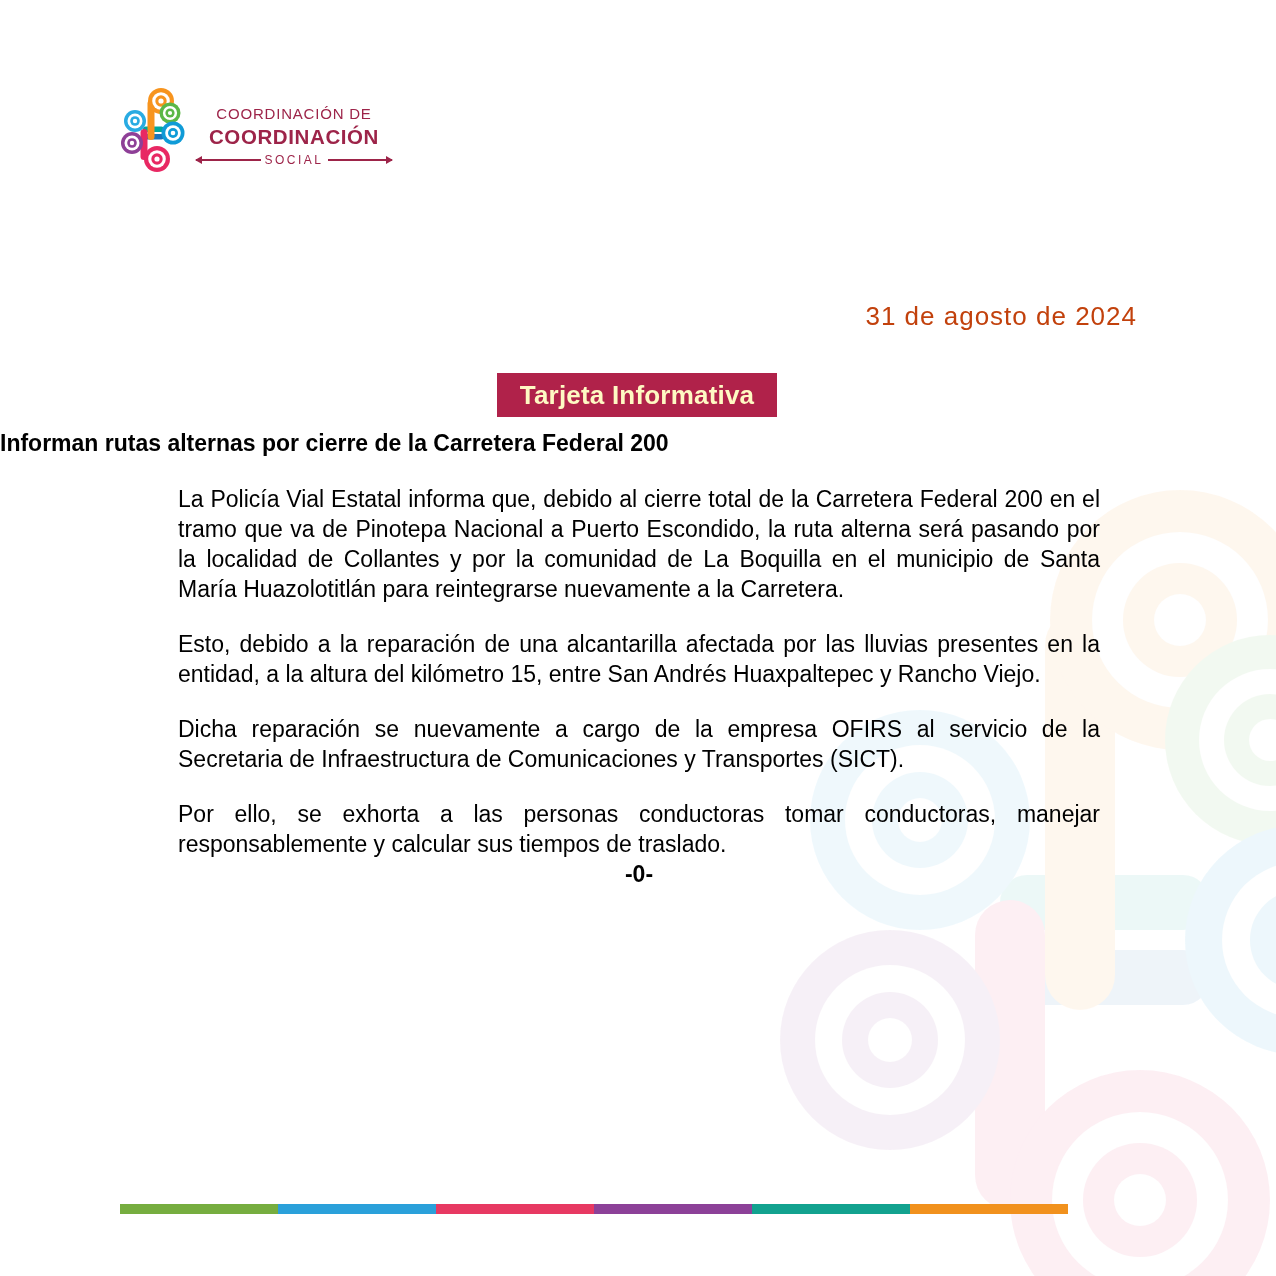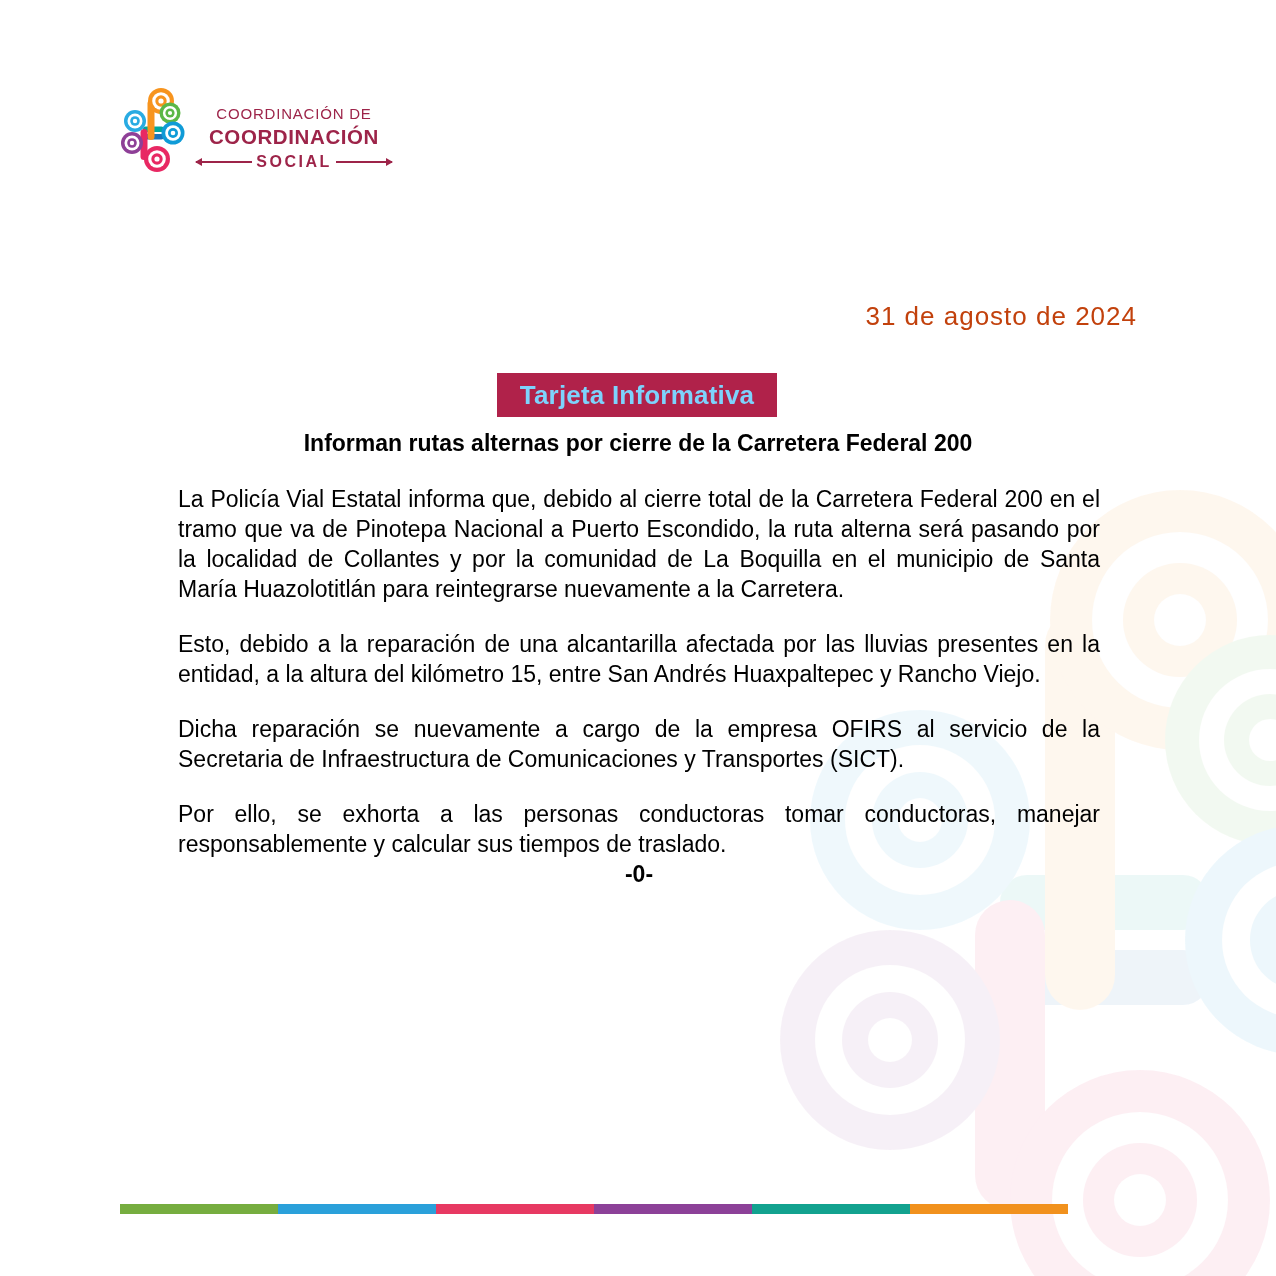--- a/index.html
+++ b/index.html
@@ -43,21 +43,21 @@
     margin-top:13px;
   }
   .logo-line2{
     font-size:20.5px; font-weight:800; letter-spacing:0.6px;
     margin-top:3px; white-space:nowrap;
   }
   .logo-line3{
     display:flex; align-items:center; margin-top:4px;
   }
   .logo-line3 .word{
-    font-size:16px; font-weight:700; letter-spacing:2.5px;
+    font-size:12px; font-weight:400; letter-spacing:2.5px;
     padding:0 4px; white-space:nowrap;
   }
   .arrow{ flex:1; height:2px; background:#9d2449; position:relative; }
   .arrow.left::before, .arrow.right::before{
     content:""; position:absolute; top:-3.5px;
     border-top:4.5px solid transparent;
     border-bottom:4.5px solid transparent;
   }
   .arrow.left::before{ left:-1px; border-right:7px solid #9d2449; }
   .arrow.right::before{ right:-1px; border-left:7px solid #9d2449; }
@@ -68,28 +68,27 @@
     text-align:right;
     font-size:26px; letter-spacing:1px;
     color:#c2410c;
   }
 
   
   .banner{
     position:absolute; left:497px; top:373px;
     width:280px; height:44px;
     display:flex; align-items:center; justify-content:center;
-    color:#7dd3fc;
+    color:#fef9c3;
     font-size:26px; font-weight:600; letter-spacing:0.2px;
   }
 
   
   .doc-title{
     position:absolute; left:0; top:430px; width:1276px;
-    text-align:center;
     font-size:23px; font-weight:bold;
   }
 
   
   .body-text{
     position:absolute; left:178px; top:484px; width:922px;
     font-size:23px; line-height:30px;
     text-align:justify;
   }
   .body-text p{ margin:0 0 25px 0; }

